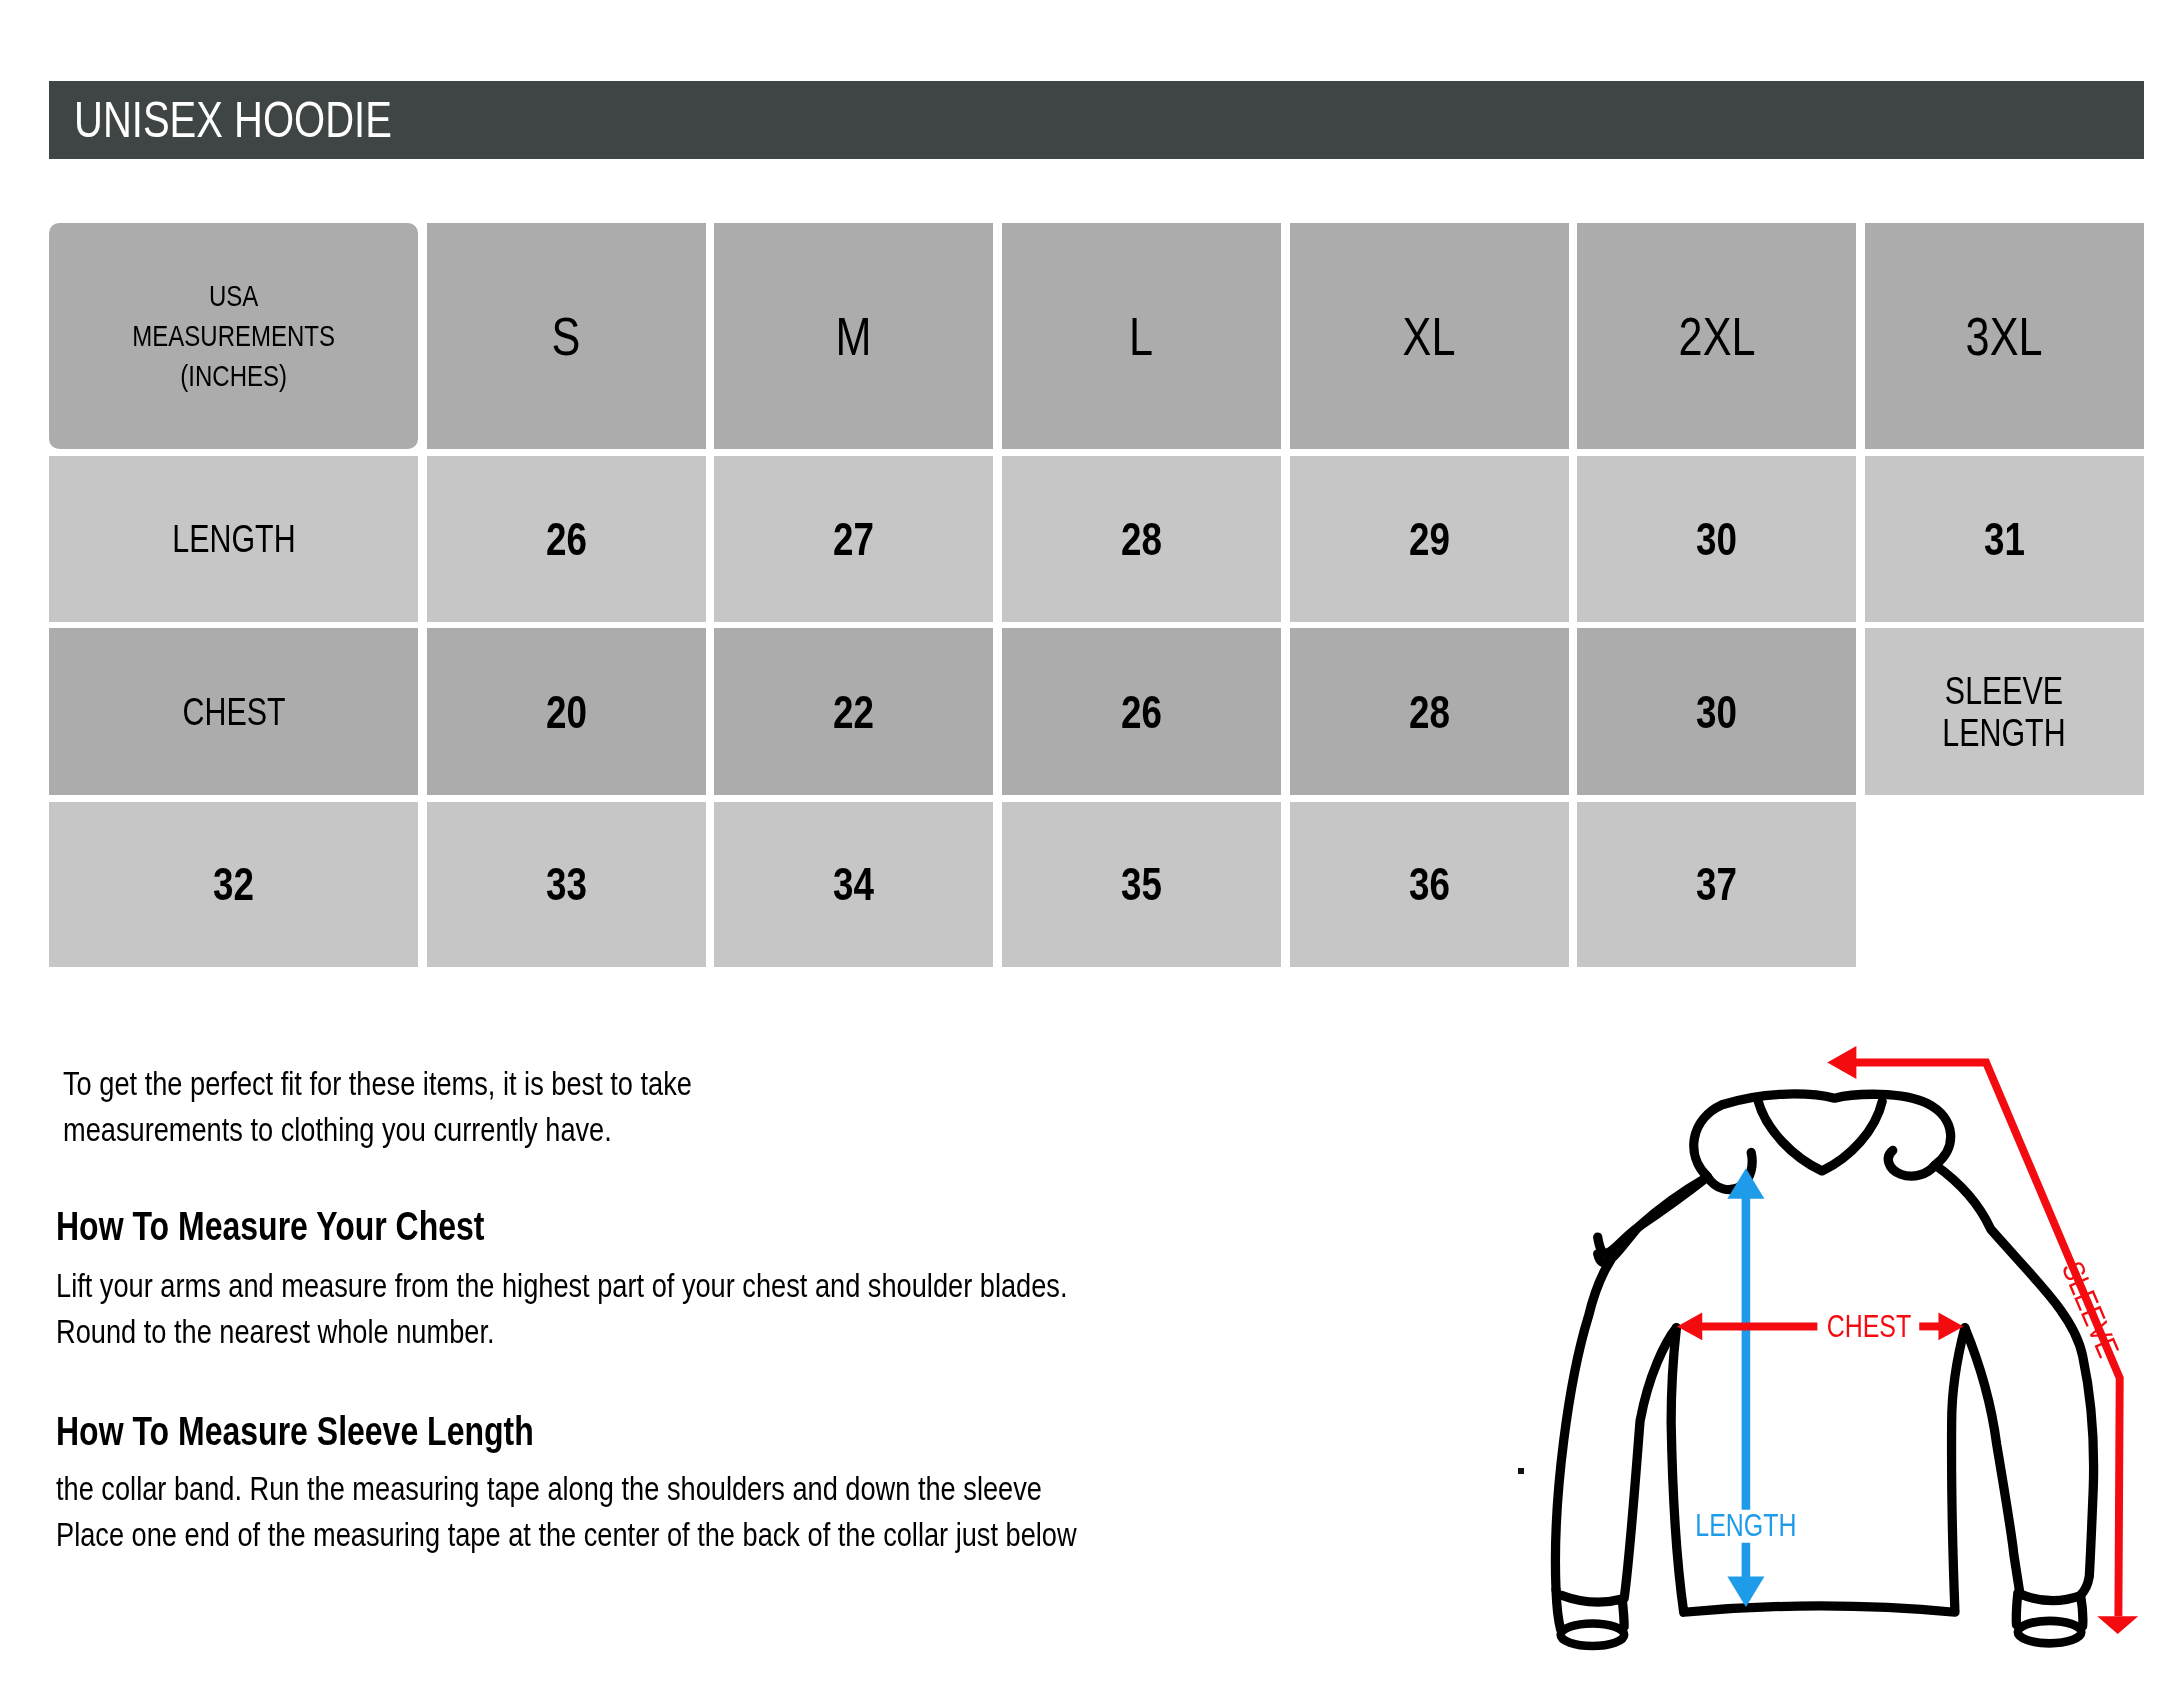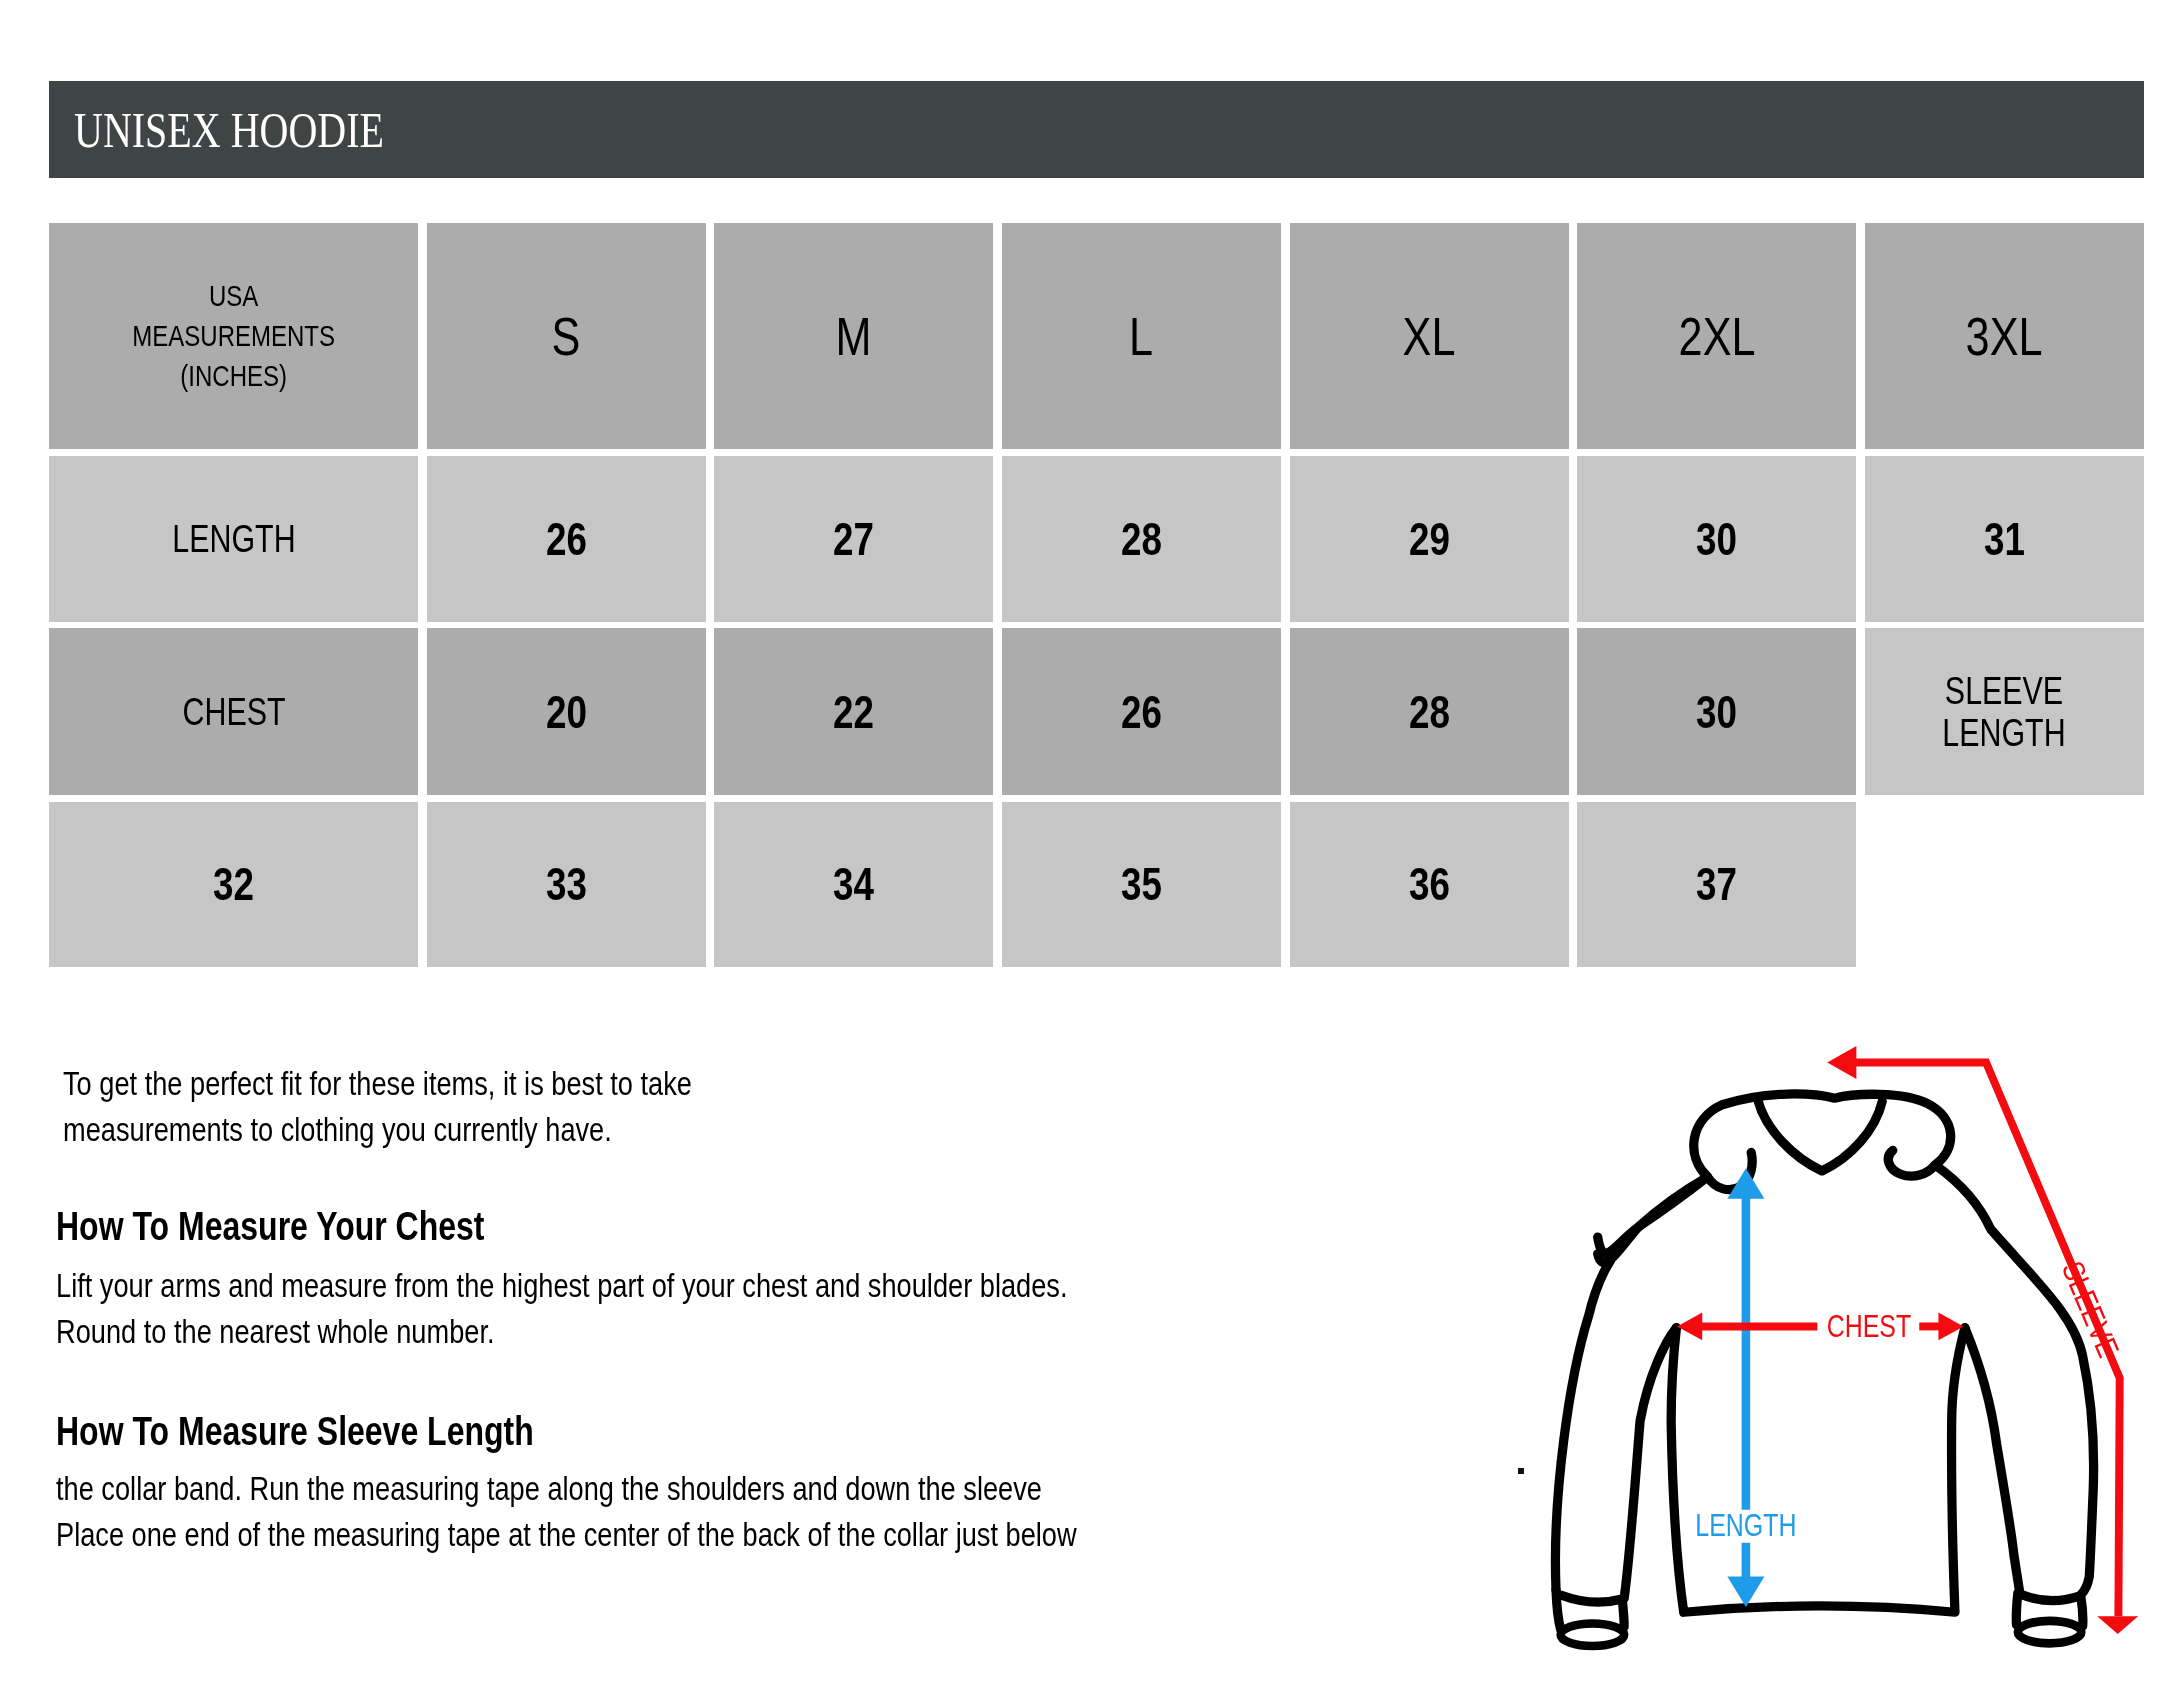--- a/index.html
+++ b/index.html
@@ -6,35 +6,35 @@
   body{
     width:2183px;height:1687px;position:relative;background:#ffffff;
     font-family:"Liberation Sans", sans-serif;color:#000;
     overflow:hidden;
   }
   .cond{display:inline-block;transform:scaleX(0.8);transform-origin:center center;}
   .cond-left{display:inline-block;transform:scaleX(0.8);transform-origin:left center;white-space:nowrap;}
 
   
   .title-bar{
-    position:absolute;left:49px;top:81px;width:2095px;height:97px;
-    background:#3F4445;display:flex;align-items:center;box-sizing:border-box;padding-left:25px;font-family:Liberation Serif, serif;
+    position:absolute;left:49px;top:81px;width:2095px;height:78px;
+    background:#3F4445;display:flex;align-items:center;box-sizing:border-box;padding-left:25px;
   }
   .title-bar .cond-left{color:#fff;font-size:50px;}
 
   
   .size-table{
     position:absolute;left:49px;top:223px;width:2095px;
     display:grid;grid-template-columns:369px repeat(6,1fr);
     grid-template-rows:226px 166px 167px 165px;gap:6.6px 8.6px;
   }
   .cell{display:flex;align-items:center;justify-content:center;text-align:center;}
   .dark{background:#ACACAC;}
   .light{background:#C6C6C6;}
-  .corner-cell{font-size:30px;line-height:40px;}
+  .corner-cell{font-size:30px;line-height:40px;border-radius:10px;}
   .size-cell{font-size:54px;}
   .label-cell{font-size:38px;line-height:42px;}
   .label-cell .cond{width:198px;}
   .num-cell{font-size:46px;font-weight:bold;}
 
   
   .notes{position:absolute;left:56px;top:1060px;width:1125px;}
   .p-line{font-size:34px;line-height:46px;}
   .intro .p-line{padding-left:7.3px;}
   .note-heading{font-size:40px;line-height:49px;font-weight:bold;margin:0;}

